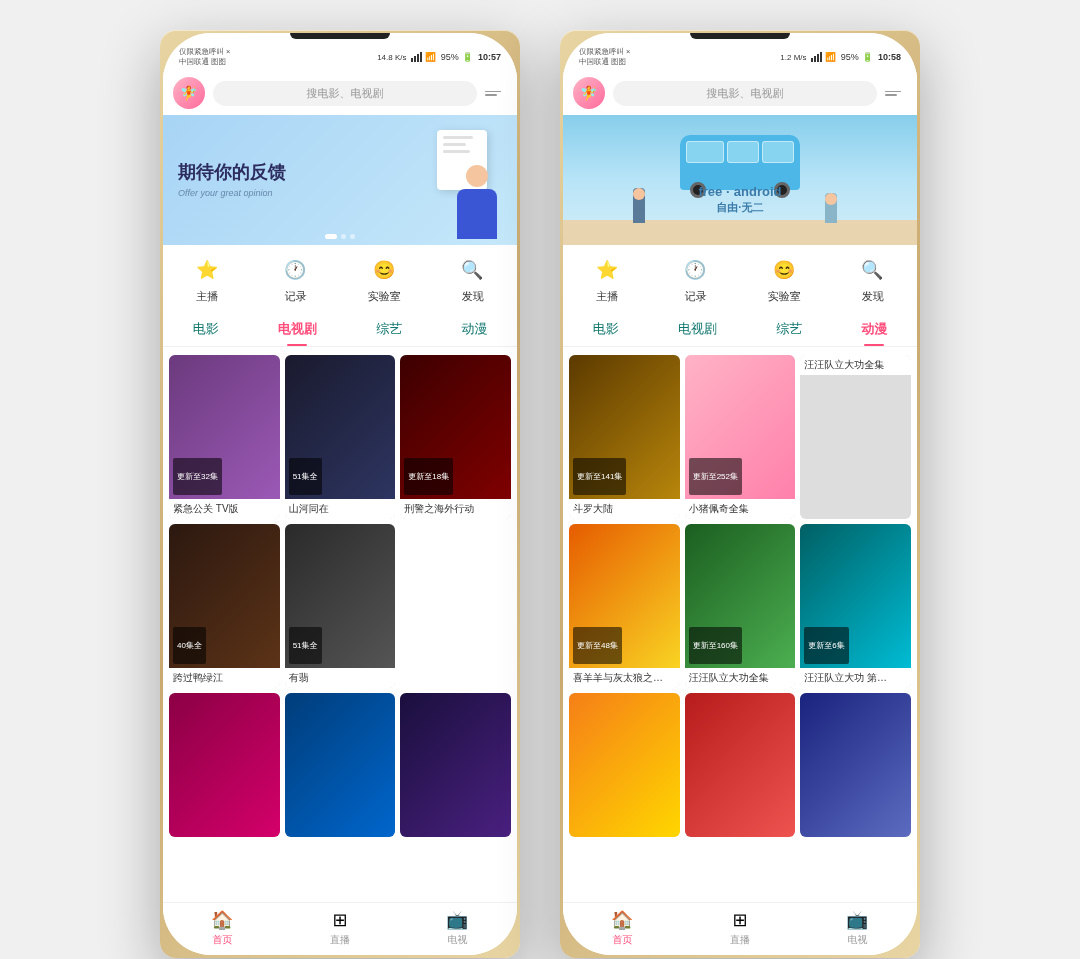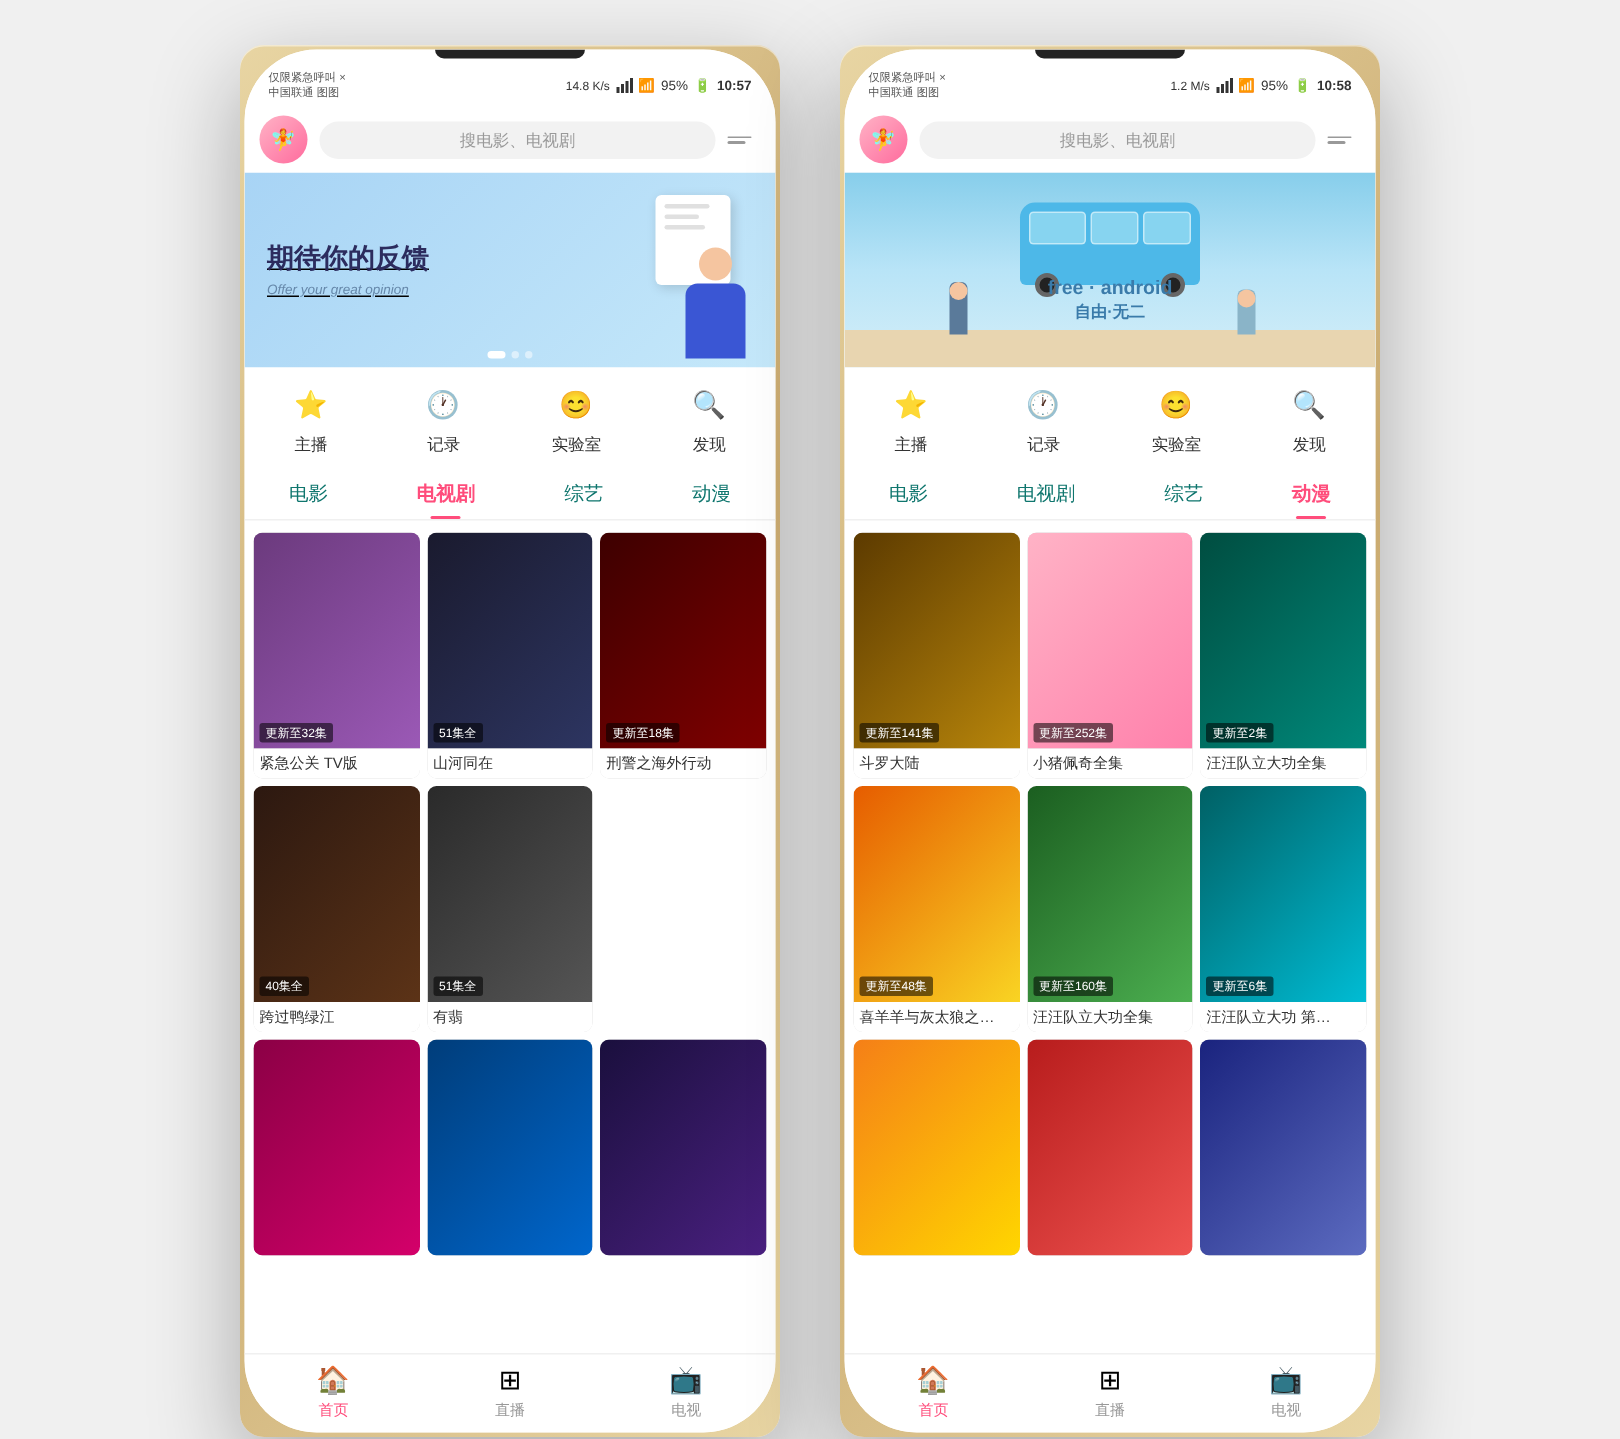--- a/index.html
+++ b/index.html
@@ -119,21 +119,20 @@
     .settings-line:nth-child(1) { width: 16px; }
     .settings-line:nth-child(2) { width: 12px; }
 
     
     .banner {
       margin: 0;
       height: 130px;
       overflow: hidden;
       position: relative;
       flex-shrink: 0;
-      text-decoration: underline;
     }
     .banner-feedback {
       background: linear-gradient(135deg, #a8d4f5, #c5e8fa);
       width: 100%;
       height: 100%;
       display: flex;
       align-items: center;
       padding: 15px;
       position: relative;
       overflow: hidden;
@@ -266,21 +265,21 @@
       color: rgba(255,255,255,0.7);
       text-align: center;
     }
     .card-badge {
       position: absolute;
       bottom: 4px;
       left: 4px;
       background: rgba(0,0,0,0.55);
       color: #fff;
       font-size: 8px;
-      padding: 1px 4px;
+      padding: 13px 4px;
       border-radius: 2px;
     }
     .card-label {
       font-size: 10px;
       color: #333;
       padding: 3px 4px;
       white-space: nowrap;
       overflow: hidden;
       text-overflow: ellipsis;
       background: #fff;
@@ -636,24 +635,20 @@
                 <div class="card-label">斗罗大陆</div>
               </div>
               <div class="card">
                 <div class="card-thumb">
                   <div class="card-bg thumb-pink"></div>
                   <div class="card-badge">更新至252集</div>
                 </div>
                 <div class="card-label">小猪佩奇全集</div>
               </div>
               <div class="card">
-                <div class="card-thumb">
-                  <div class="card-bg thumb-teal"></div>
-                  <div class="card-badge">更新至2集</div>
-                </div>
                 <div class="card-label">汪汪队立大功全集</div>
               </div>
             </div>
             <div class="grid-row">
               <div class="card">
                 <div class="card-thumb">
                   <div class="card-bg thumb-orange"></div>
                   <div class="card-badge">更新至48集</div>
                 </div>
                 <div class="card-label">喜羊羊与灰太狼之…</div>

